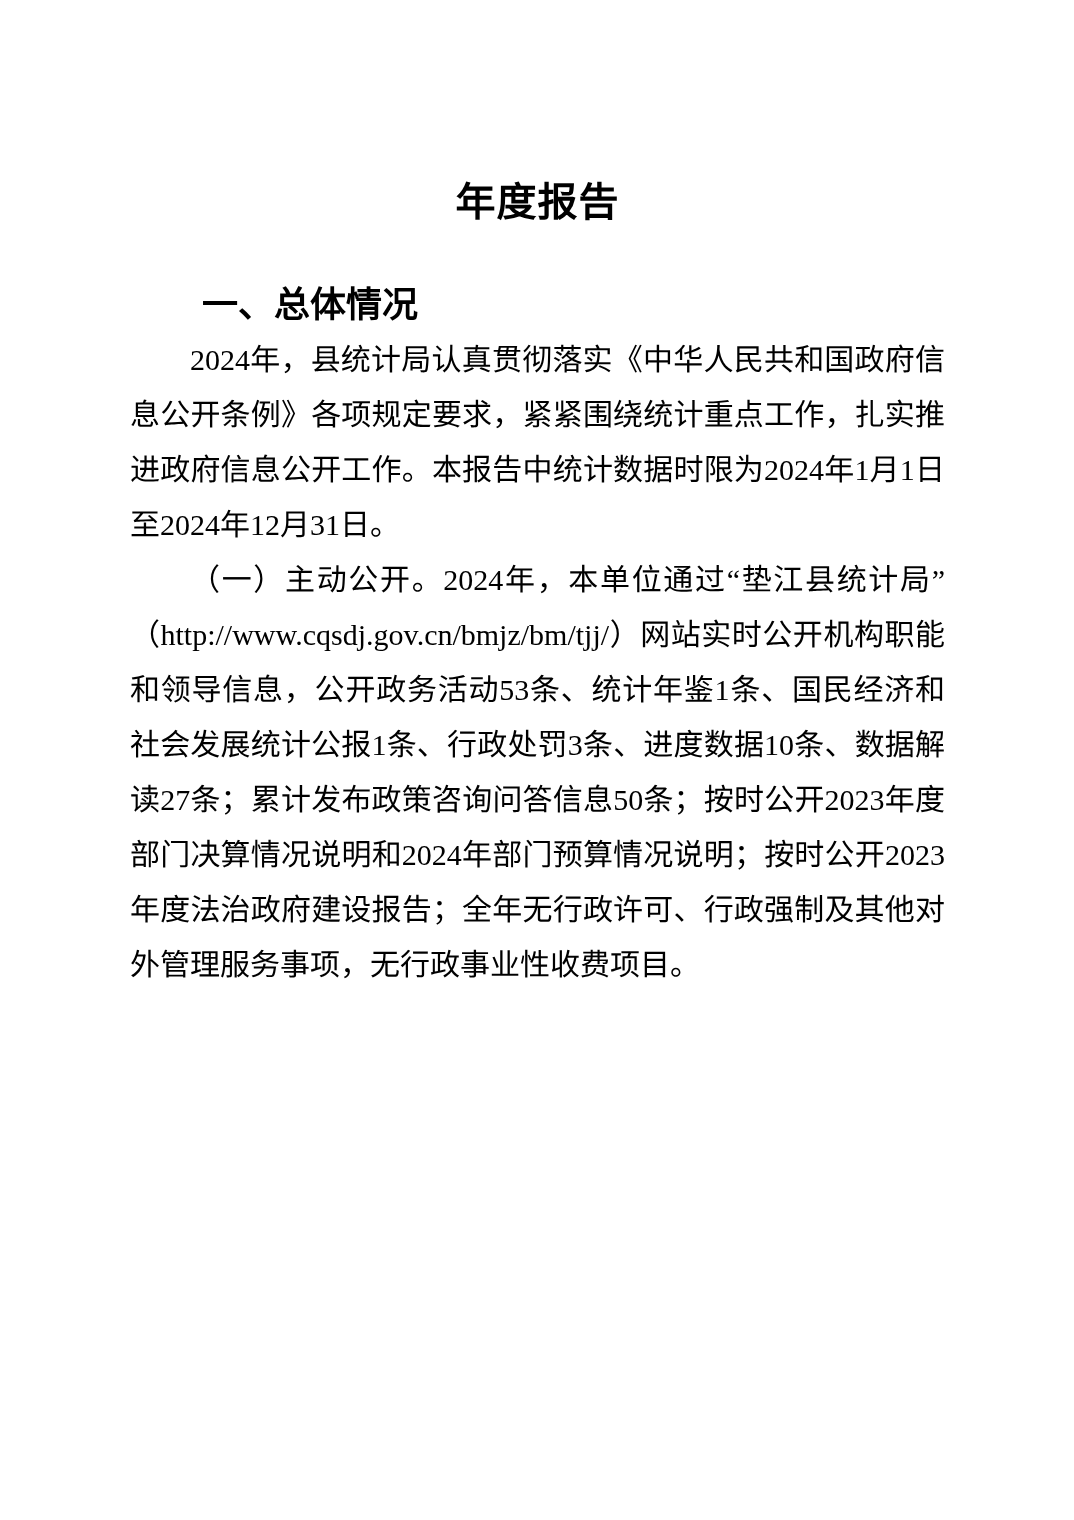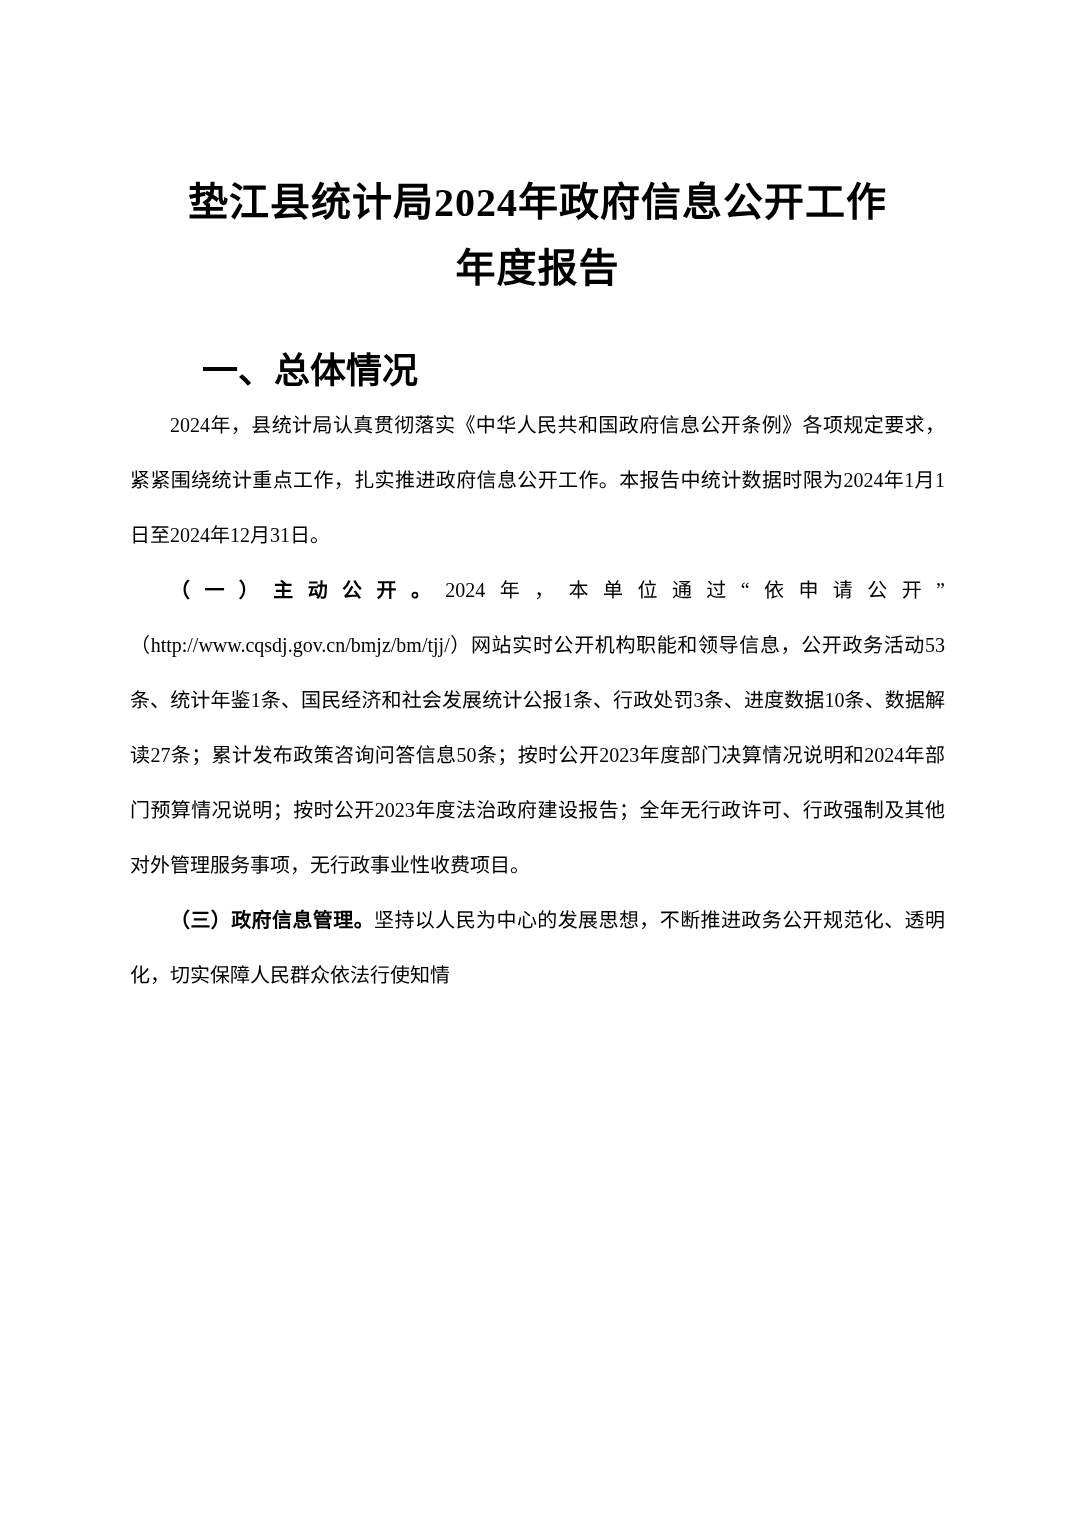--- a/index.html
+++ b/index.html
@@ -41,43 +41,41 @@
     font-family: "Liberation Sans", "DejaVu Sans", sans-serif;
     font-size: 36px;
     font-weight: bold;
     line-height: 55px;
     text-indent: 2em;
   }
   .body-text p {
     margin: 0;
     padding: 0;
     font-family: "Liberation Serif", "DejaVu Serif", serif;
-    font-size: 20px;
+    font-size: 30px;
     line-height: 55px;
     text-align: justify;
     text-justify: inter-character;
     text-indent: 2em;
   }
   .body-text p b {
-    font-weight: bold;
+    font-weight: normal;
   }
 </style>
 </head>
 <body>
 
 <div class="page">
   <div class="doc">
 
     <h1 class="doc-title">
-      <span class="title-line">垫江县统计局2024年政府信息公开工作</span>
       <span class="title-line">年度报告</span>
     </h1>
 
     <h2 class="section-heading">一、总体情况</h2>
 
     <div class="body-text">
       <p><b></b><span>2024年，县统计局认真贯彻落实《中华人民共和国政府信息公开条例》各项规定要求，紧紧围绕统计重点工作，扎实推进政府信息公开工作。本报告中统计数据时限为2024年1月1日至2024年12月31日。</span></p>
-      <p><b>（一）主动公开。</b><span>2024年，本单位通过“依申请公开”（http://www.cqsdj.gov.cn/bmjz/bm/tjj/）网站实时公开机构职能和领导信息，公开政务活动53条、统计年鉴1条、国民经济和社会发展统计公报1条、行政处罚3条、进度数据10条、数据解读27条；累计发布政策咨询问答信息50条；按时公开2023年度部门决算情况说明和2024年部门预算情况说明；按时公开2023年度法治政府建设报告；全年无行政许可、行政强制及其他对外管理服务事项，无行政事业性收费项目。</span></p>
-      <p><b>（三）政府信息管理。</b><span>坚持以人民为中心的发展思想，不断推进政务公开规范化、透明化，切实保障人民群众依法行使知情</span></p>
+      <p><b>（一）主动公开。</b><span>2024年，本单位通过“垫江县统计局”（http://www.cqsdj.gov.cn/bmjz/bm/tjj/）网站实时公开机构职能和领导信息，公开政务活动53条、统计年鉴1条、国民经济和社会发展统计公报1条、行政处罚3条、进度数据10条、数据解读27条；累计发布政策咨询问答信息50条；按时公开2023年度部门决算情况说明和2024年部门预算情况说明；按时公开2023年度法治政府建设报告；全年无行政许可、行政强制及其他对外管理服务事项，无行政事业性收费项目。</span></p>
     </div>
 
   </div>
 </div>
 
 </body></html>

